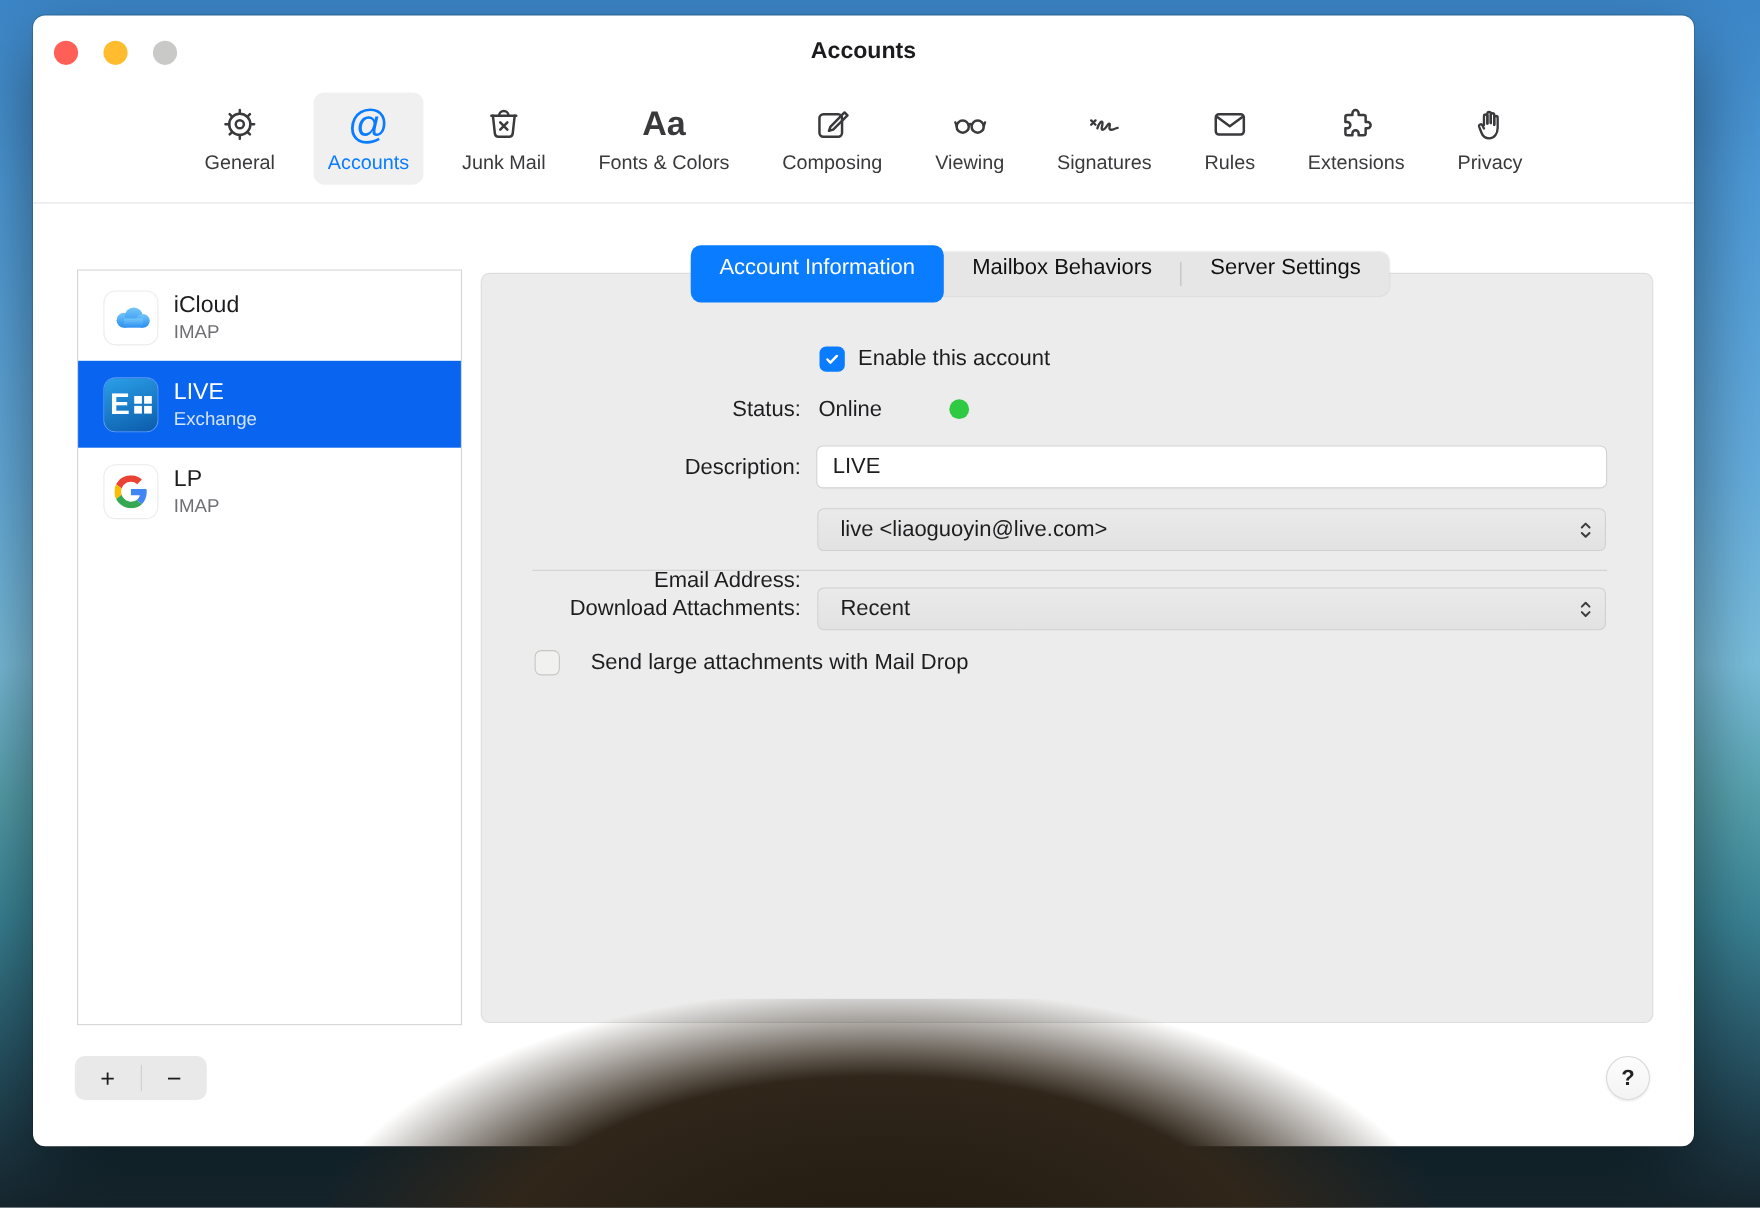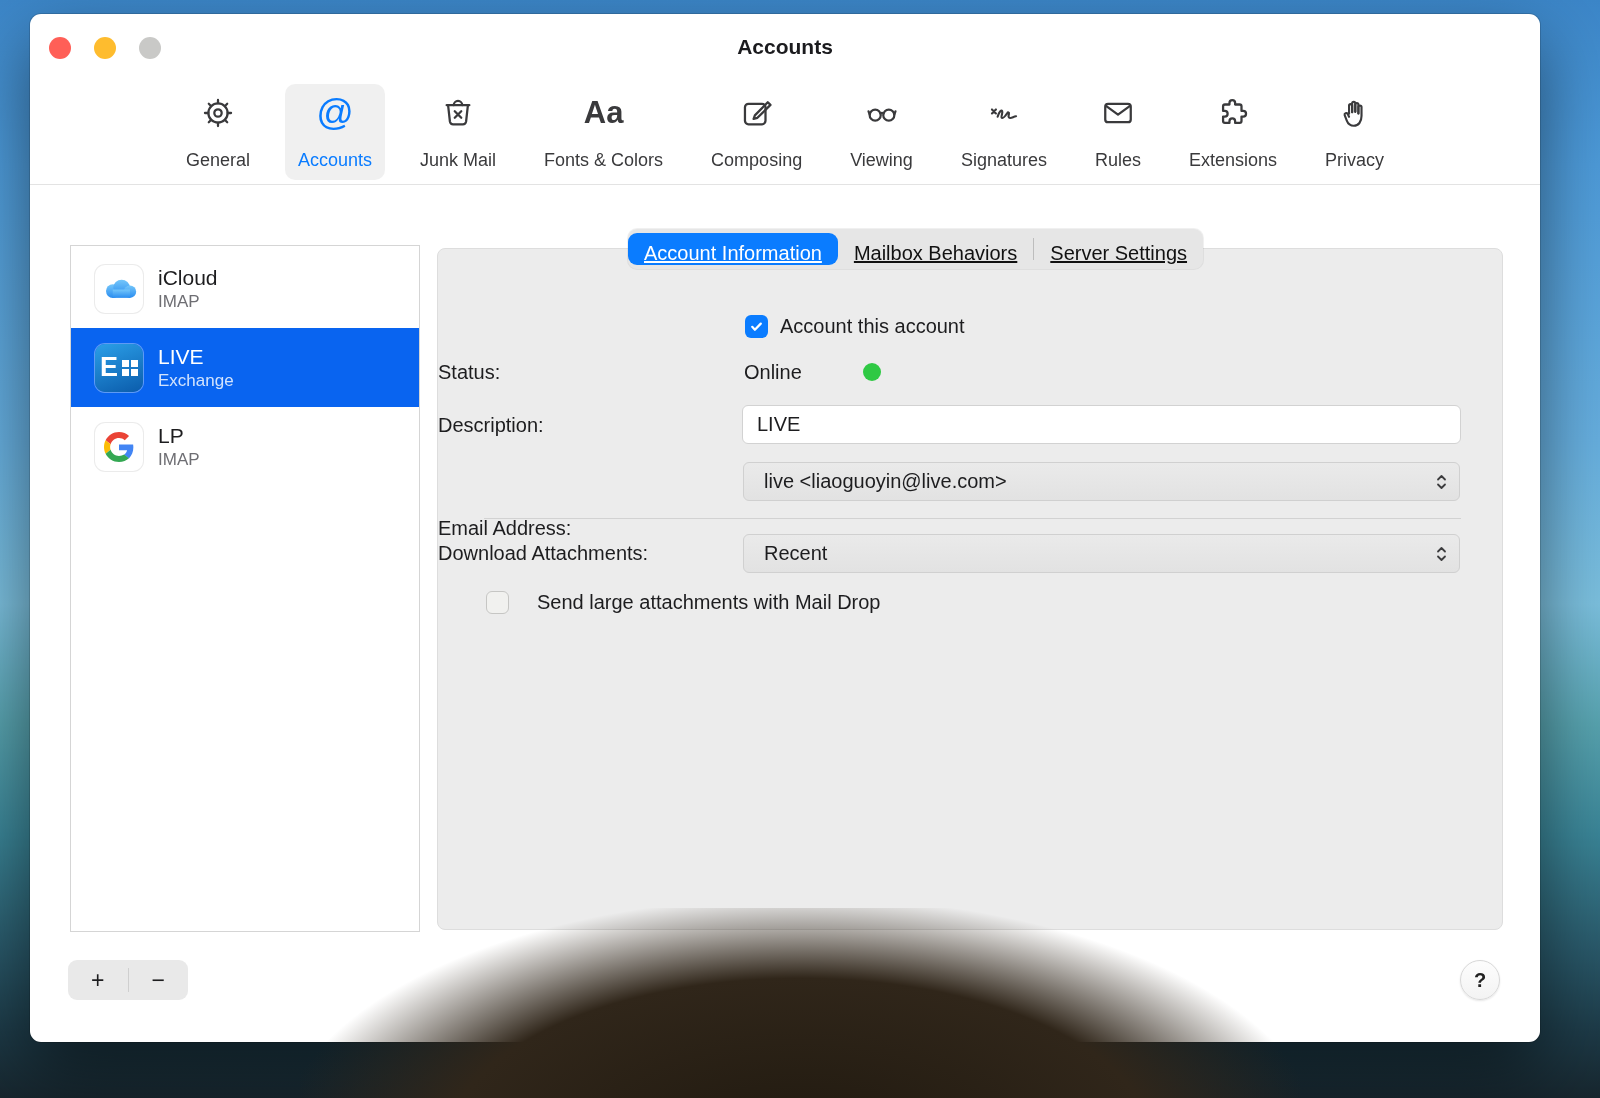--- a/index.html
+++ b/index.html
@@ -31,21 +31,21 @@
     font-size:21px; font-weight:700; color:#1b1b1e; }
 
   
   .toolbar{ position:absolute; top:70px; left:0; right:0; height:101px;
     border-bottom:1px solid #e3e3e3; display:flex; justify-content:center;
     align-items:flex-start; gap:22px; }
   .titem{ display:flex; flex-direction:column; align-items:center;
     padding:8px 13px 9px; border-radius:10px; color:#3a3a3c; cursor:default; }
   .titem.sel{ background:rgba(0,0,0,0.06); color:#0a7cff; }
   .ticon{ height:42px; display:flex; align-items:center; justify-content:center; }
-  .tlabel{ margin-top:16px; font-size:18px; white-space:nowrap; }
+  .tlabel{ margin-top:4px; font-size:18px; white-space:nowrap; }
   .at-glyph{ font-size:37px; font-weight:500; line-height:40px; }
   .aa-glyph{ font-size:31px; font-weight:600; line-height:40px;text-align:center; }
 
   
   .sidebar{ position:absolute; left:40px; top:231px; width:350px; height:687px;
     background:#fff; border:1px solid #d5d5d5; }
   .acct-row{ position:absolute; left:0; right:0; height:79px; display:flex;
     align-items:center; padding-left:24px; gap:15px; }
   .acct-row.r0{ top:3px; } .acct-row.r1{ top:82px; } .acct-row.r2{ top:161px; }
   .acct-row.sel{ background:#0964f0; }
@@ -76,27 +76,27 @@
     border:1px solid #d8d8d8; box-shadow:0 1px 2px rgba(0,0,0,.10);
     font-size:20px; font-weight:600; color:#222; display:flex; align-items:center;
     justify-content:center; font-family:inherit; cursor:default; }
 
   
   .panel{ position:absolute; left:407px; top:234px; width:1066px; height:682px;
     background:#ececec; border:1px solid #ddd; border-radius:8px; }
   .tabs{ position:absolute; left:598px; top:215px; height:40px; display:flex;
     background:#e6e6e6; border-radius:9px; box-shadow:0 0 0 1px rgba(0,0,0,.06);
     z-index:2; align-items:center; }
-  .tab{ height:32px; line-height:40px; padding:0 16px; font-size:20px;
-    color:#111; white-space:nowrap; cursor:default;text-decoration:underline; }
+  .tab{ height:52px; line-height:40px; padding:0 26px; font-size:20px;
+    color:#111; white-space:nowrap; cursor:default; }
   .tab.sel{ background:#0a7cff; color:#fff; border-radius:9px; }
   .tab-div{ width:1px; height:22px; background:#bdbdbd; }
 
   
-  .flabel{ position:absolute; left:0; width:290px; 
+  .flabel{ position:absolute; left:0; width:290px; text-align:right;
     font-size:20px; color:#1d1d1f; line-height:24px; }
   .fvalue{ position:absolute; font-size:20px; color:#1d1d1f; line-height:24px; }
 
   .cb{ width:23px; height:23px; border-radius:6px; flex:0 0 auto; }
   .cb.checked{ background:#0a7cff; display:flex; align-items:center; justify-content:center; }
   .cb.unchecked{ background:#f1f1ef; border:1px solid #c6c6c4; }
   .cb-row{ position:absolute; display:flex; align-items:center; gap:12px;
     font-size:20px; color:#1d1d1f; }
 
   .text-field{ position:absolute; left:304px; top:156px; width:719px; height:39px;
@@ -289,21 +289,21 @@
     </div>
 
     <div class="panel">
 
       <div class="cb-row" style="left:307px; top:66px;">
         <div class="cb checked">
           <svg width="15" height="15" viewBox="0 0 14 14" fill="none" stroke="#fff" stroke-width="2.1" stroke-linecap="round" stroke-linejoin="round">
               <path d="M3 7.3l2.5 2.7L11 4.3"></path>
             </svg>
         </div>
-        <span>Account this account</span>
+        <span>Enable this account</span>
       </div>
 
       <div class="flabel" style="top:111px;">Status:</div>
       <div class="fvalue" style="left:306px; top:111px;">Online</div>
       <div class="status-dot"></div>
 
       <div class="flabel" style="top:164px;">Description:</div>
       <input class="text-field" value="LIVE" style="">
 
       <div class="flabel" style="top:220px;margin-top:47px;">Email Address:</div>

